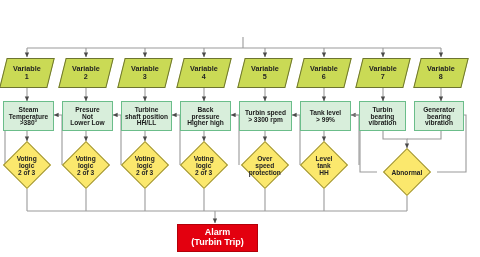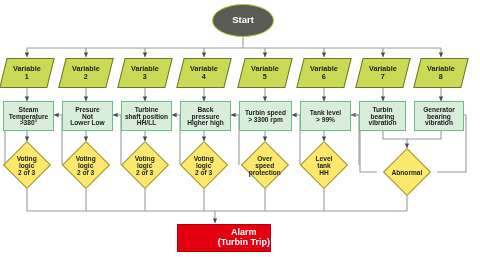--- a/index.html
+++ b/index.html
@@ -153,23 +153,20 @@
       <path d="M265,189 L265,211"></path>
       <path d="M324,189 L324,211"></path>
       <path d="M407,196 L407,211"></path>
 
       <path d="M27,211 L407,211"></path>
 
       <path d="M215,211 L215,223" marker-end="url(#ah)"></path>
     </g>
   </svg>
 
-  <div class="node n-start" style="left:212px; top:4px; width:62px; height:33px;">
-    <span class="lbl">Start</span>
-  </div>
 
   <div class="node n-var" style="left:3px; top:58px; width:48px; height:30px;">
     <span class="lbl">Variable
 1</span>
   </div>
   <div class="node n-var" style="left:62px; top:58px; width:48px; height:30px;">
     <span class="lbl">Variable
 2</span>
   </div>
   <div class="node n-var" style="left:121px; top:58px; width:48px; height:30px;">
@@ -263,18 +260,18 @@
   </div>
   <div class="node n-dec" style="left:307px; top:148px; width:34px; height:34px;">
     <span class="lbl">Level
 tank
 HH</span>
   </div>
   <div class="node n-dec" style="left:390px; top:155px; width:34px; height:34px;">
     <span class="lbl" style="white-space:nowrap;">Abnormal</span>
   </div>
 
-  <div class="node n-alarm" style="left:177px; top:224px; width:94px; height:28px;justify-content:flex-end;">
+  <div class="node n-alarm" style="left:177px; top:224px; width:81px; height:28px;">
     <span class="lbl">Alarm
 (Turbin Trip)</span>
   </div>
 
 </div>
 
 </body></html>

